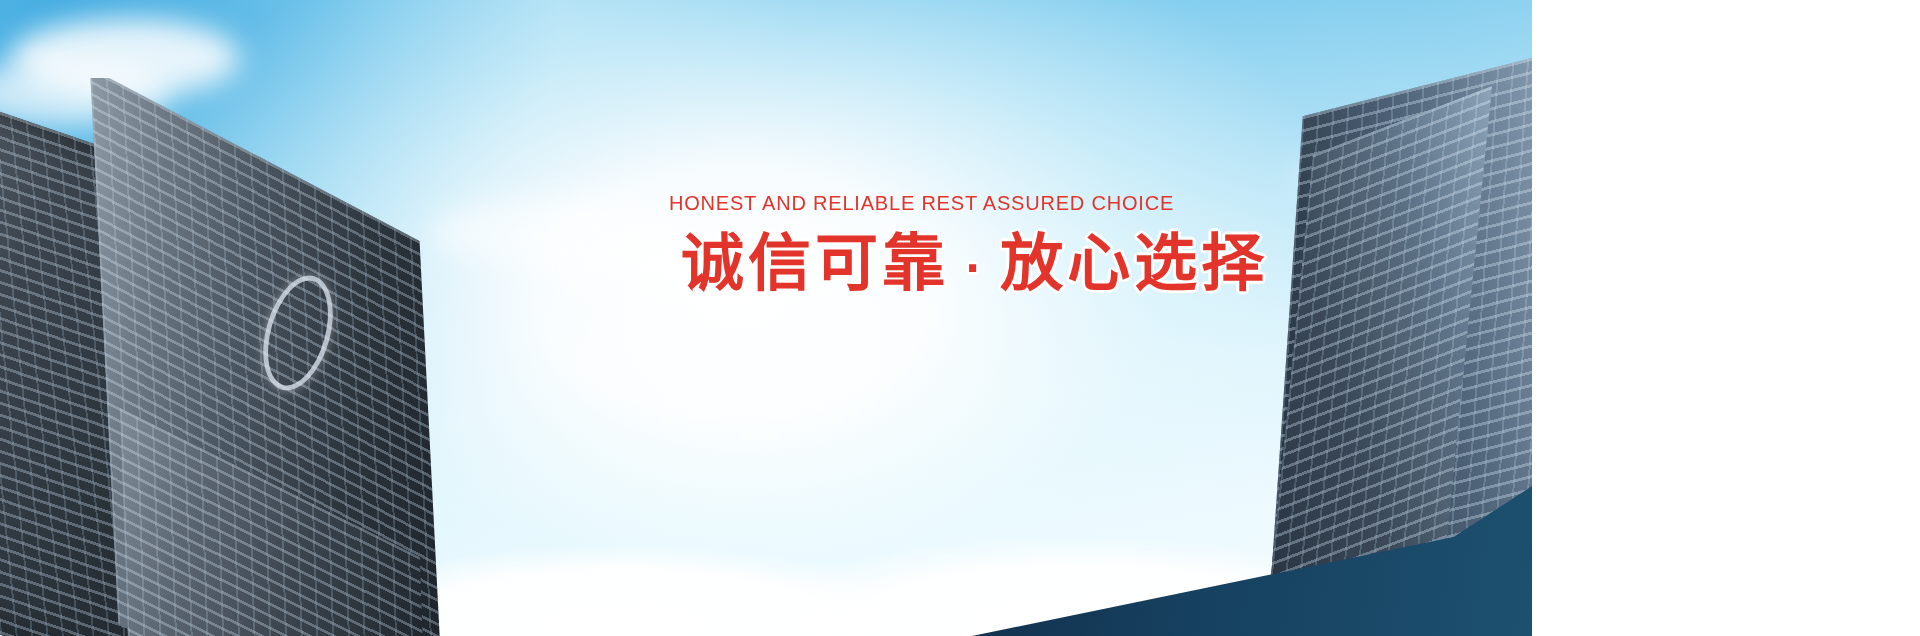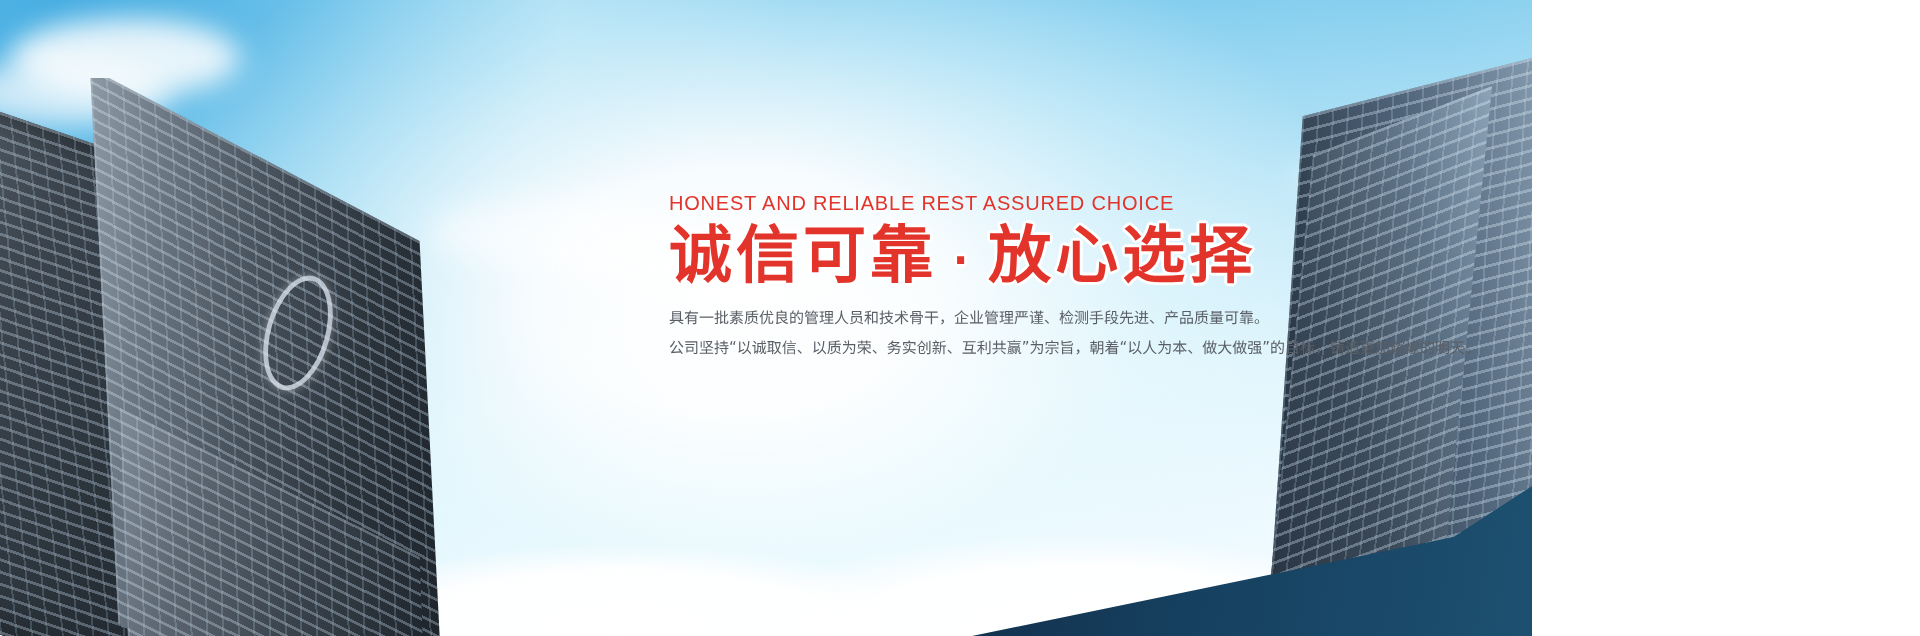--- a/index.html
+++ b/index.html
@@ -122,21 +122,21 @@
   .eng{
     color:#e2342a;
     font-size:20px;
     letter-spacing:0.8px;
     font-weight:400;
     white-space:nowrap;
     margin:0 0 4px 0;
     font-family:"Liberation Sans","DejaVu Sans",sans-serif;
   }
   .headline{
-    margin:0;
+    margin:12px;
     font-size:63px;
     line-height:1.16;
     font-weight:700;
     color:#e2342a;
     letter-spacing:4px;
     white-space:nowrap;
     font-family:"DejaVu Sans","Liberation Sans",sans-serif;
     text-shadow:
       -2px -2px 0 #ffffff,  2px -2px 0 #ffffff,
       -2px  2px 0 #ffffff,  2px  2px 0 #ffffff,
@@ -200,20 +200,16 @@
   </div>
 
   <div class="wedge"></div>
 
   <div class="copy">
 
     <p class="eng">HONEST AND RELIABLE  REST ASSURED CHOICE</p>
 
     <h1 class="headline"><span>诚信可靠</span><span class="dot">·</span><span>放心选择</span></h1>
 
-    <div class="body-lines">
-      <p class="bline">具有一批素质优良的管理人员和技术骨干，企业管理严谨、检测手段先进、产品质量可靠。</p>
-      <p class="bline">公司坚持“以诚取信、以质为荣、务实创新、互利共赢”为宗旨，朝着“以人为本、做大做强”的目标，铸造更加辉煌的明天。</p>
-    </div>
 
   </div>
 
 </div>
 
 </body></html>

